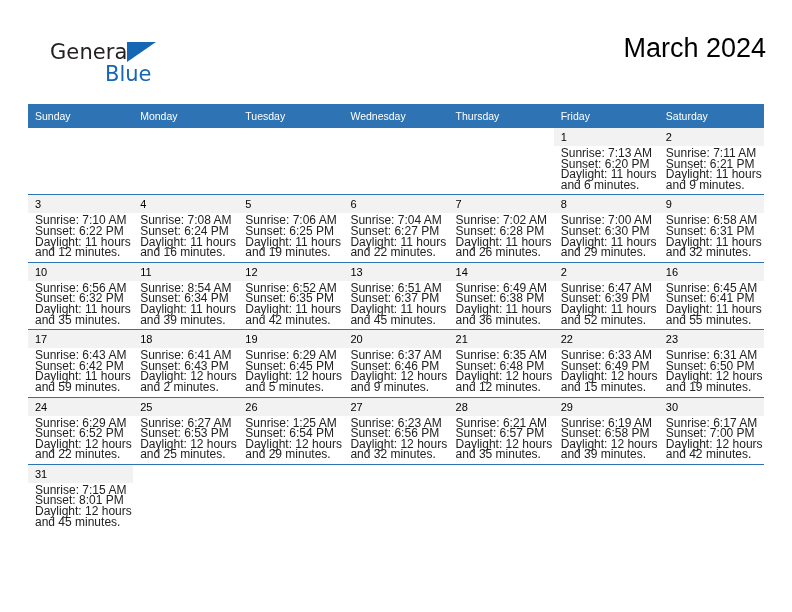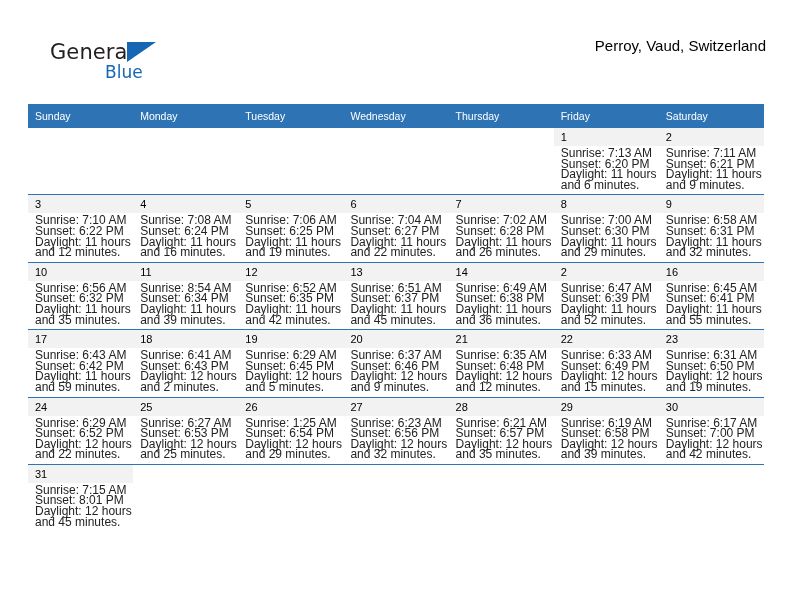--- a/index.html
+++ b/index.html
@@ -53,21 +53,21 @@
     top: 2px;
     width: 0;
     height: 0;
     border-left: 29px solid #1567b3;
     border-bottom: 20px solid transparent;
   }
   .logo-blue {
     position: absolute;
     left: 55px;
     top: 22px;
-    font-size: 17px;
+    font-size: 21px;
     color: #1567b3;
     font-family: "DejaVu Sans", sans-serif;
     font-weight: 400;
   }
 
   .title-block {
     position: absolute;
     right: 38px;
     top: 32px;
     text-align: right;
@@ -147,21 +147,21 @@
 
   <div class="top">
 
     <div class="logo">
       <span class="logo-general">General</span>
       <span class="logo-tri"></span>
       <span class="logo-blue">Blue</span>
     </div>
 
     <div class="title-block">
-      <div class="cal-subtitle">Perroy, Vaud, Switzerland</div>
+      <div class="cal-title">March 2024</div>
     </div>
 
   </div>
 
   <table class="calendar">
     <thead>
       <tr>
         <th>Sunday</th>
         <th>Monday</th>
         <th>Tuesday</th>

